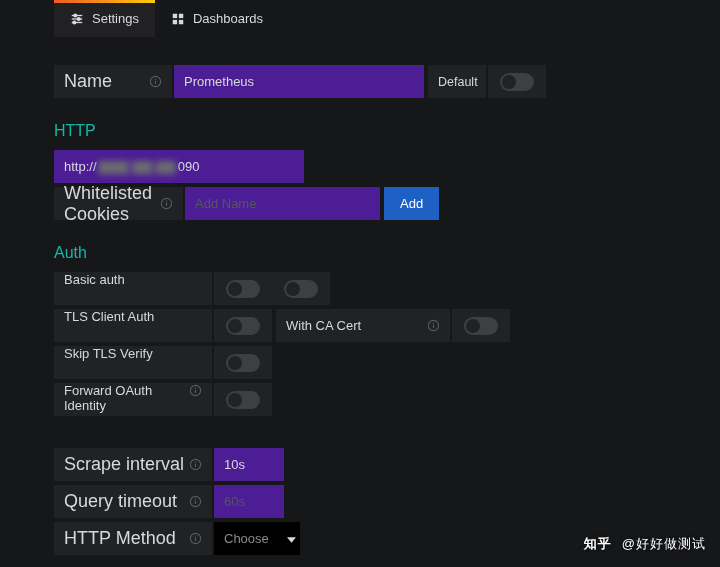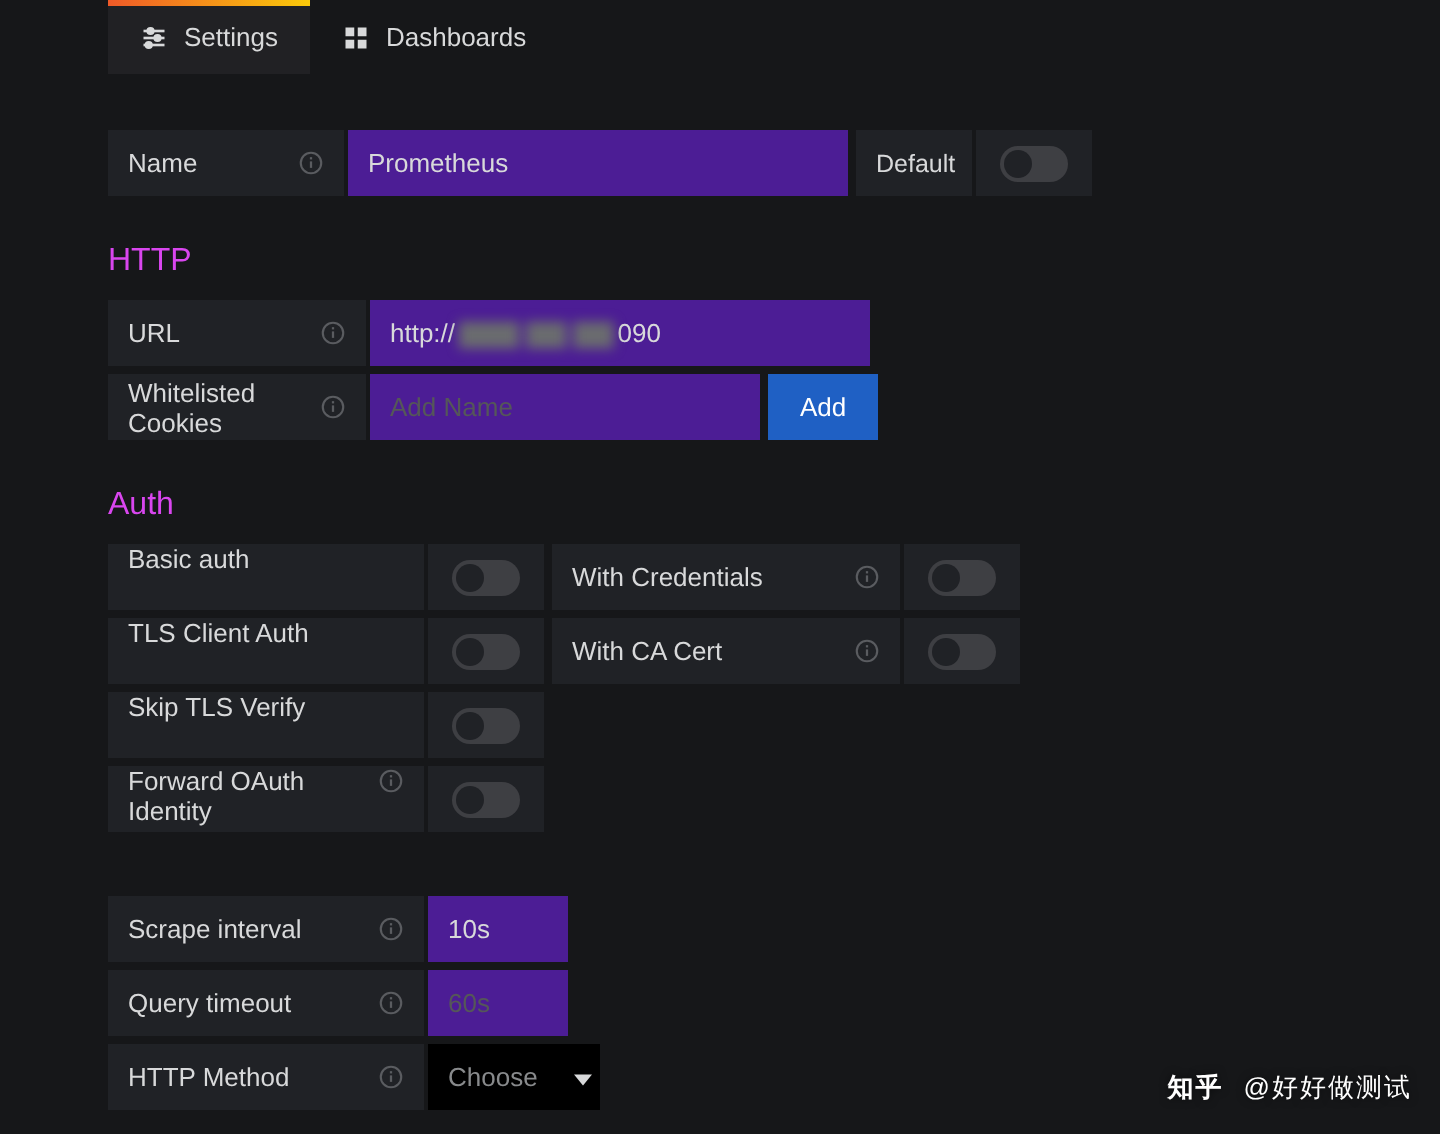--- a/index.html
+++ b/index.html
@@ -51,21 +51,21 @@
     margin-bottom: 4px;
   }
   .row + .row { }
 
   .label {
     background: #202226;
     height: 33px;
     display: flex;
     align-items: center;
     padding: 0 10px;
-    font-size: 13px;
+    font-size: 18px;
     color: #d8d9da;
     border-right: 2px solid #161719;
   }
   .label.w120 { width: 120px; }
   .label.w130 { width: 131px; }
   .label.w160 { width: 160px; }
 
   .label .spacer { flex: 1; }
 
   .info-icon {
@@ -146,21 +146,21 @@
     content: "";
     position: absolute;
     width: 14px; height: 14px;
     border-radius: 50%;
     background: #202226;
     top: 2px; left: 2px;
   }
 
   .section-title {
     font-size: 16px;
-    color: #d946ef;
+    color: #14b8a6;
     margin: 24px 0 10px 0;
     font-weight: 400;
   }
 
   .block { margin-bottom: 4px; }
 
   
   .auth-row { display:flex; margin-bottom:4px; }
   .auth-cell-l {
     background:#202226; height:33px; display:flex; align-items:flex-start;
@@ -245,31 +245,20 @@
       <span>Default</span>
     </div>
     <div class="toggle">
       <div class="switch"></div>
     </div>
   </div>
 
   <div class="section-title">HTTP</div>
 
   <div class="row">
-    <div class="label w130">
-      <span>URL</span>
-      <span class="spacer"></span>
-      <span class="info-icon">
-        <svg viewBox="0 0 16 16">
-            <circle cx="8" cy="8" r="6.3" fill="none" stroke="#5a5c60" stroke-width="1.3"></circle>
-            <rect x="7.3" y="7" width="1.4" height="4" fill="#5a5c60"></rect>
-            <rect x="7.3" y="4.4" width="1.4" height="1.4" fill="#5a5c60"></rect>
-          </svg>
-      </span>
-    </div>
     <div class="input w250" style="display:flex;align-items:center;gap:2px">
       <span>http://</span>
       <span class="redact">▇▇▇ ▇▇ ▇▇</span>
       <span>090</span>
     </div>
   </div>
 
   <div class="row">
     <div class="label w130">
       <span>Whitelisted Cookies</span>
@@ -290,31 +279,20 @@
 
   <div class="section-title">Auth</div>
 
   <div class="auth-row">
     <div class="auth-cell-l w160">
       <span>Basic auth</span>
     </div>
     <div class="toggle">
         <div class="switch"></div>
       </div>
-    <div class="auth-right-label">
-      <span>With Credentials</span>
-      <span class="spacer" style="flex:1"></span>
-      <span class="info-icon">
-        <svg viewBox="0 0 16 16">
-            <circle cx="8" cy="8" r="6.3" fill="none" stroke="#5a5c60" stroke-width="1.3"></circle>
-            <rect x="7.3" y="7" width="1.4" height="4" fill="#5a5c60"></rect>
-            <rect x="7.3" y="4.4" width="1.4" height="1.4" fill="#5a5c60"></rect>
-          </svg>
-      </span>
-    </div>
     <div class="toggle">
         <div class="switch"></div>
       </div>
   </div>
 
   <div class="auth-row">
     <div class="auth-cell-l w160">
       <span>TLS Client Auth</span>
     </div>
     <div class="toggle">

